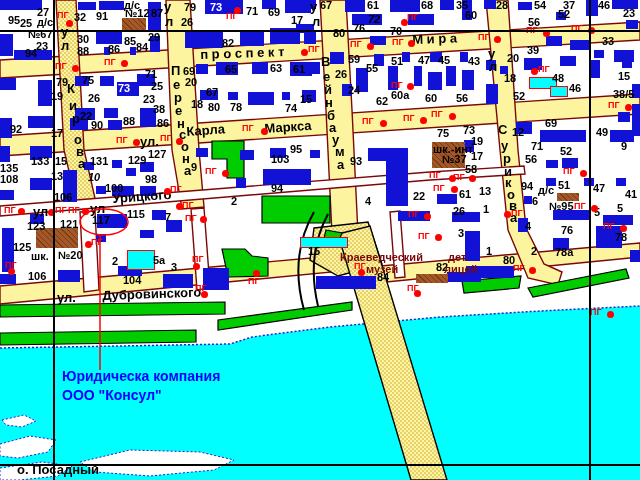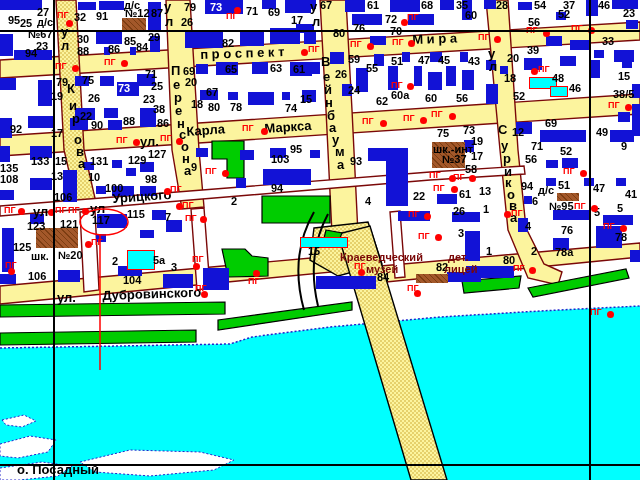--- a/index.html
+++ b/index.html
@@ -66,20 +66,24 @@
       <path d="M328,214 C314,240 310,272 318,306" fill="none" stroke="#000000" stroke-width="2"></path>
     </svg>
   <svg id="overlay" width="640" height="480">
       <line x1="54" y1="0" x2="54" y2="480" stroke="#000000" stroke-width="2"></line>
       <line x1="590" y1="0" x2="590" y2="480" stroke="#000000" stroke-width="2"></line>
       <line x1="0" y1="31" x2="640" y2="31" stroke="#000000" stroke-width="2"></line>
       <line x1="0" y1="465" x2="640" y2="465" stroke="#000000" stroke-width="2"></line>
       <ellipse cx="104" cy="222" rx="24" ry="13" fill="none" stroke="#FF0000" stroke-width="1.5"></ellipse>
       <line x1="100" y1="235" x2="100" y2="370" stroke="#FF0000" stroke-width="1.5"></line>
     </svg>
+  <div class="ann" id="company">
+    <div>Юридическа компания</div>
+    <div>ООО "Консул"</div>
+  </div>
   <div class="ann" id="island-label">о. Посадный</div>
 <div class="bld" style="left: 0px; top: 0px; width: 42px; height: 10px;"></div>
     <div class="bld" style="left: 78px; top: 2px; width: 18px; height: 8px;"></div>
     <div class="bld" style="left: 99px; top: 1px; width: 25px; height: 9px;"></div>
     <div class="bld" style="left: 148px; top: 2px; width: 13px; height: 28px;"></div>
     <div class="bld" style="left: 0px; top: 34px; width: 13px; height: 22px;"></div>
     <div class="bld" style="left: 14px; top: 50px; width: 38px; height: 10px;"></div>
     <div class="bld" style="left: 96px; top: 32px; width: 26px; height: 12px;"></div>
     <div class="bld" style="left: 104px; top: 47px; width: 6px; height: 8px;"></div>
     <div class="bld" style="left: 130px; top: 47px; width: 6px; height: 8px;"></div>
@@ -293,21 +297,21 @@
     <div class="lbl" style="left: 181px; top: 17px;">26</div>
     <div class="lbl" style="left: 246px; top: 6px;">71</div>
     <div class="lbl" style="left: 268px; top: 7px;">69</div>
     <div class="lbl" style="left: 291px; top: 15px;">17</div>
     <div class="lbl" style="left: 222px; top: 38px;">82</div>
     <div class="lbl" style="left: 320px; top: 0px;">67</div>
     <div class="lbl" style="left: 367px; top: 0px;">61</div>
     <div class="lbl" style="left: 421px; top: 0px;">68</div>
     <div class="lbl" style="left: 456px; top: 0px;">35</div>
     <div class="lbl" style="left: 465px; top: 10px;">60</div>
-    <div class="lbl" style="left: 385px; top: 14px;">72</div>
+    <div class="lbl" style="left: 368px; top: 14px; font-style: italic;">72</div>
     <div class="lbl" style="left: 353px; top: 23px;">76</div>
     <div class="lbl" style="left: 390px; top: 26px;">70</div>
     <div class="lbl" style="left: 333px; top: 28px;">80</div>
     <div class="lbl" style="left: 496px; top: 0px;">28</div>
     <div class="lbl" style="left: 534px; top: 0px;">54</div>
     <div class="lbl" style="left: 563px; top: 0px;">37</div>
     <div class="lbl" style="left: 598px; top: 0px;">46</div>
     <div class="lbl" style="left: 558px; top: 9px;">52</div>
     <div class="lbl" style="left: 623px; top: 8px;">23</div>
     <div class="lbl" style="left: 528px; top: 17px;">56</div>
@@ -361,21 +365,21 @@
     <div class="lbl" style="left: 148px; top: 149px;">127</div>
     <div class="lbl" style="left: 290px; top: 144px;">95</div>
     <div class="lbl" style="left: 271px; top: 154px;">103</div>
     <div class="lbl" style="left: 0px; top: 163px;">135</div>
     <div class="lbl" style="left: 31px; top: 156px;">133</div>
     <div class="lbl" style="left: 55px; top: 156px;">15</div>
     <div class="lbl" style="left: 90px; top: 156px;">131</div>
     <div class="lbl" style="left: 128px; top: 155px;">129</div>
     <div class="lbl" style="left: 0px; top: 174px;">108</div>
     <div class="lbl" style="left: 51px; top: 171px;">13</div>
-    <div class="lbl" style="left: 88px; top: 172px;">10</div>
+    <div class="lbl" style="left: 88px; top: 172px; font-style: italic;">10</div>
     <div class="lbl" style="left: 105px; top: 183px;">100</div>
     <div class="lbl" style="left: 145px; top: 174px;">98</div>
     <div class="lbl" style="left: 54px; top: 192px;">106</div>
     <div class="lbl" style="left: 191px; top: 162px;">9</div>
     <div class="lbl" style="left: 271px; top: 183px;">94</div>
     <div class="lbl" style="left: 231px; top: 196px;">2</div>
     <div class="lbl" style="left: 350px; top: 156px;">93</div>
     <div class="lbl" style="left: 365px; top: 196px;">4</div>
     <div class="lbl" style="left: 437px; top: 128px;">75</div>
     <div class="lbl" style="left: 463px; top: 125px;">73</div>

